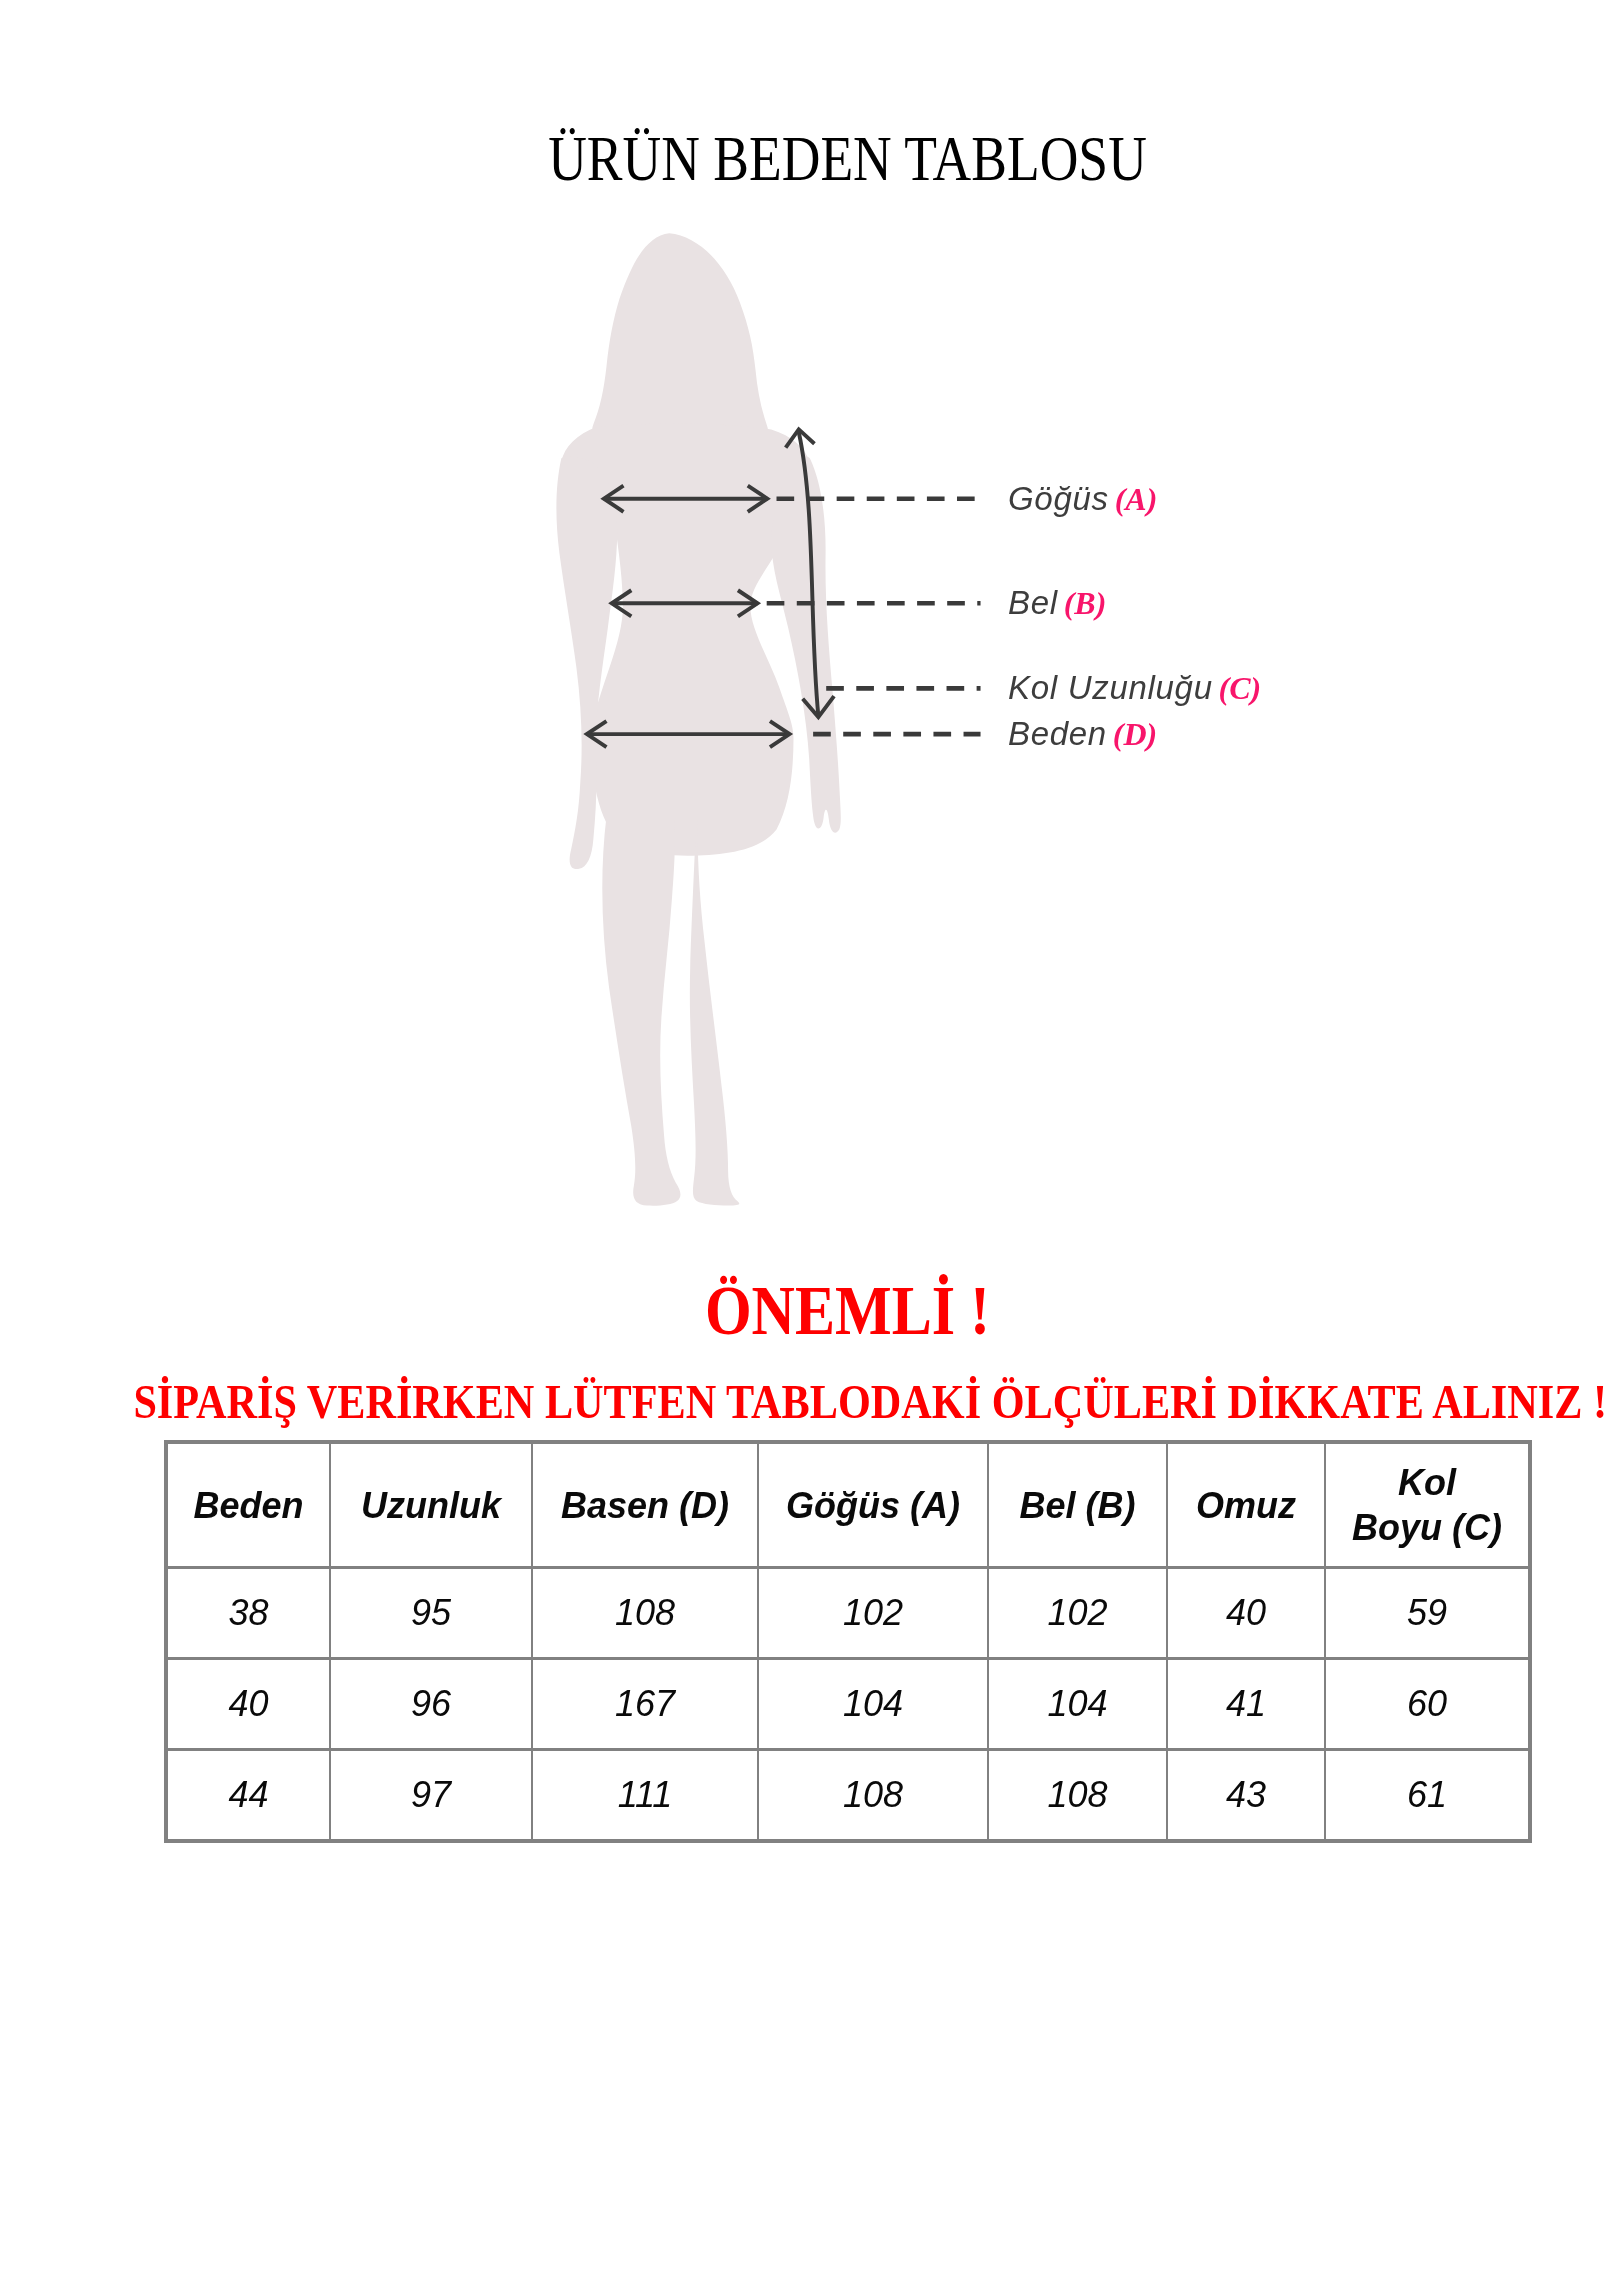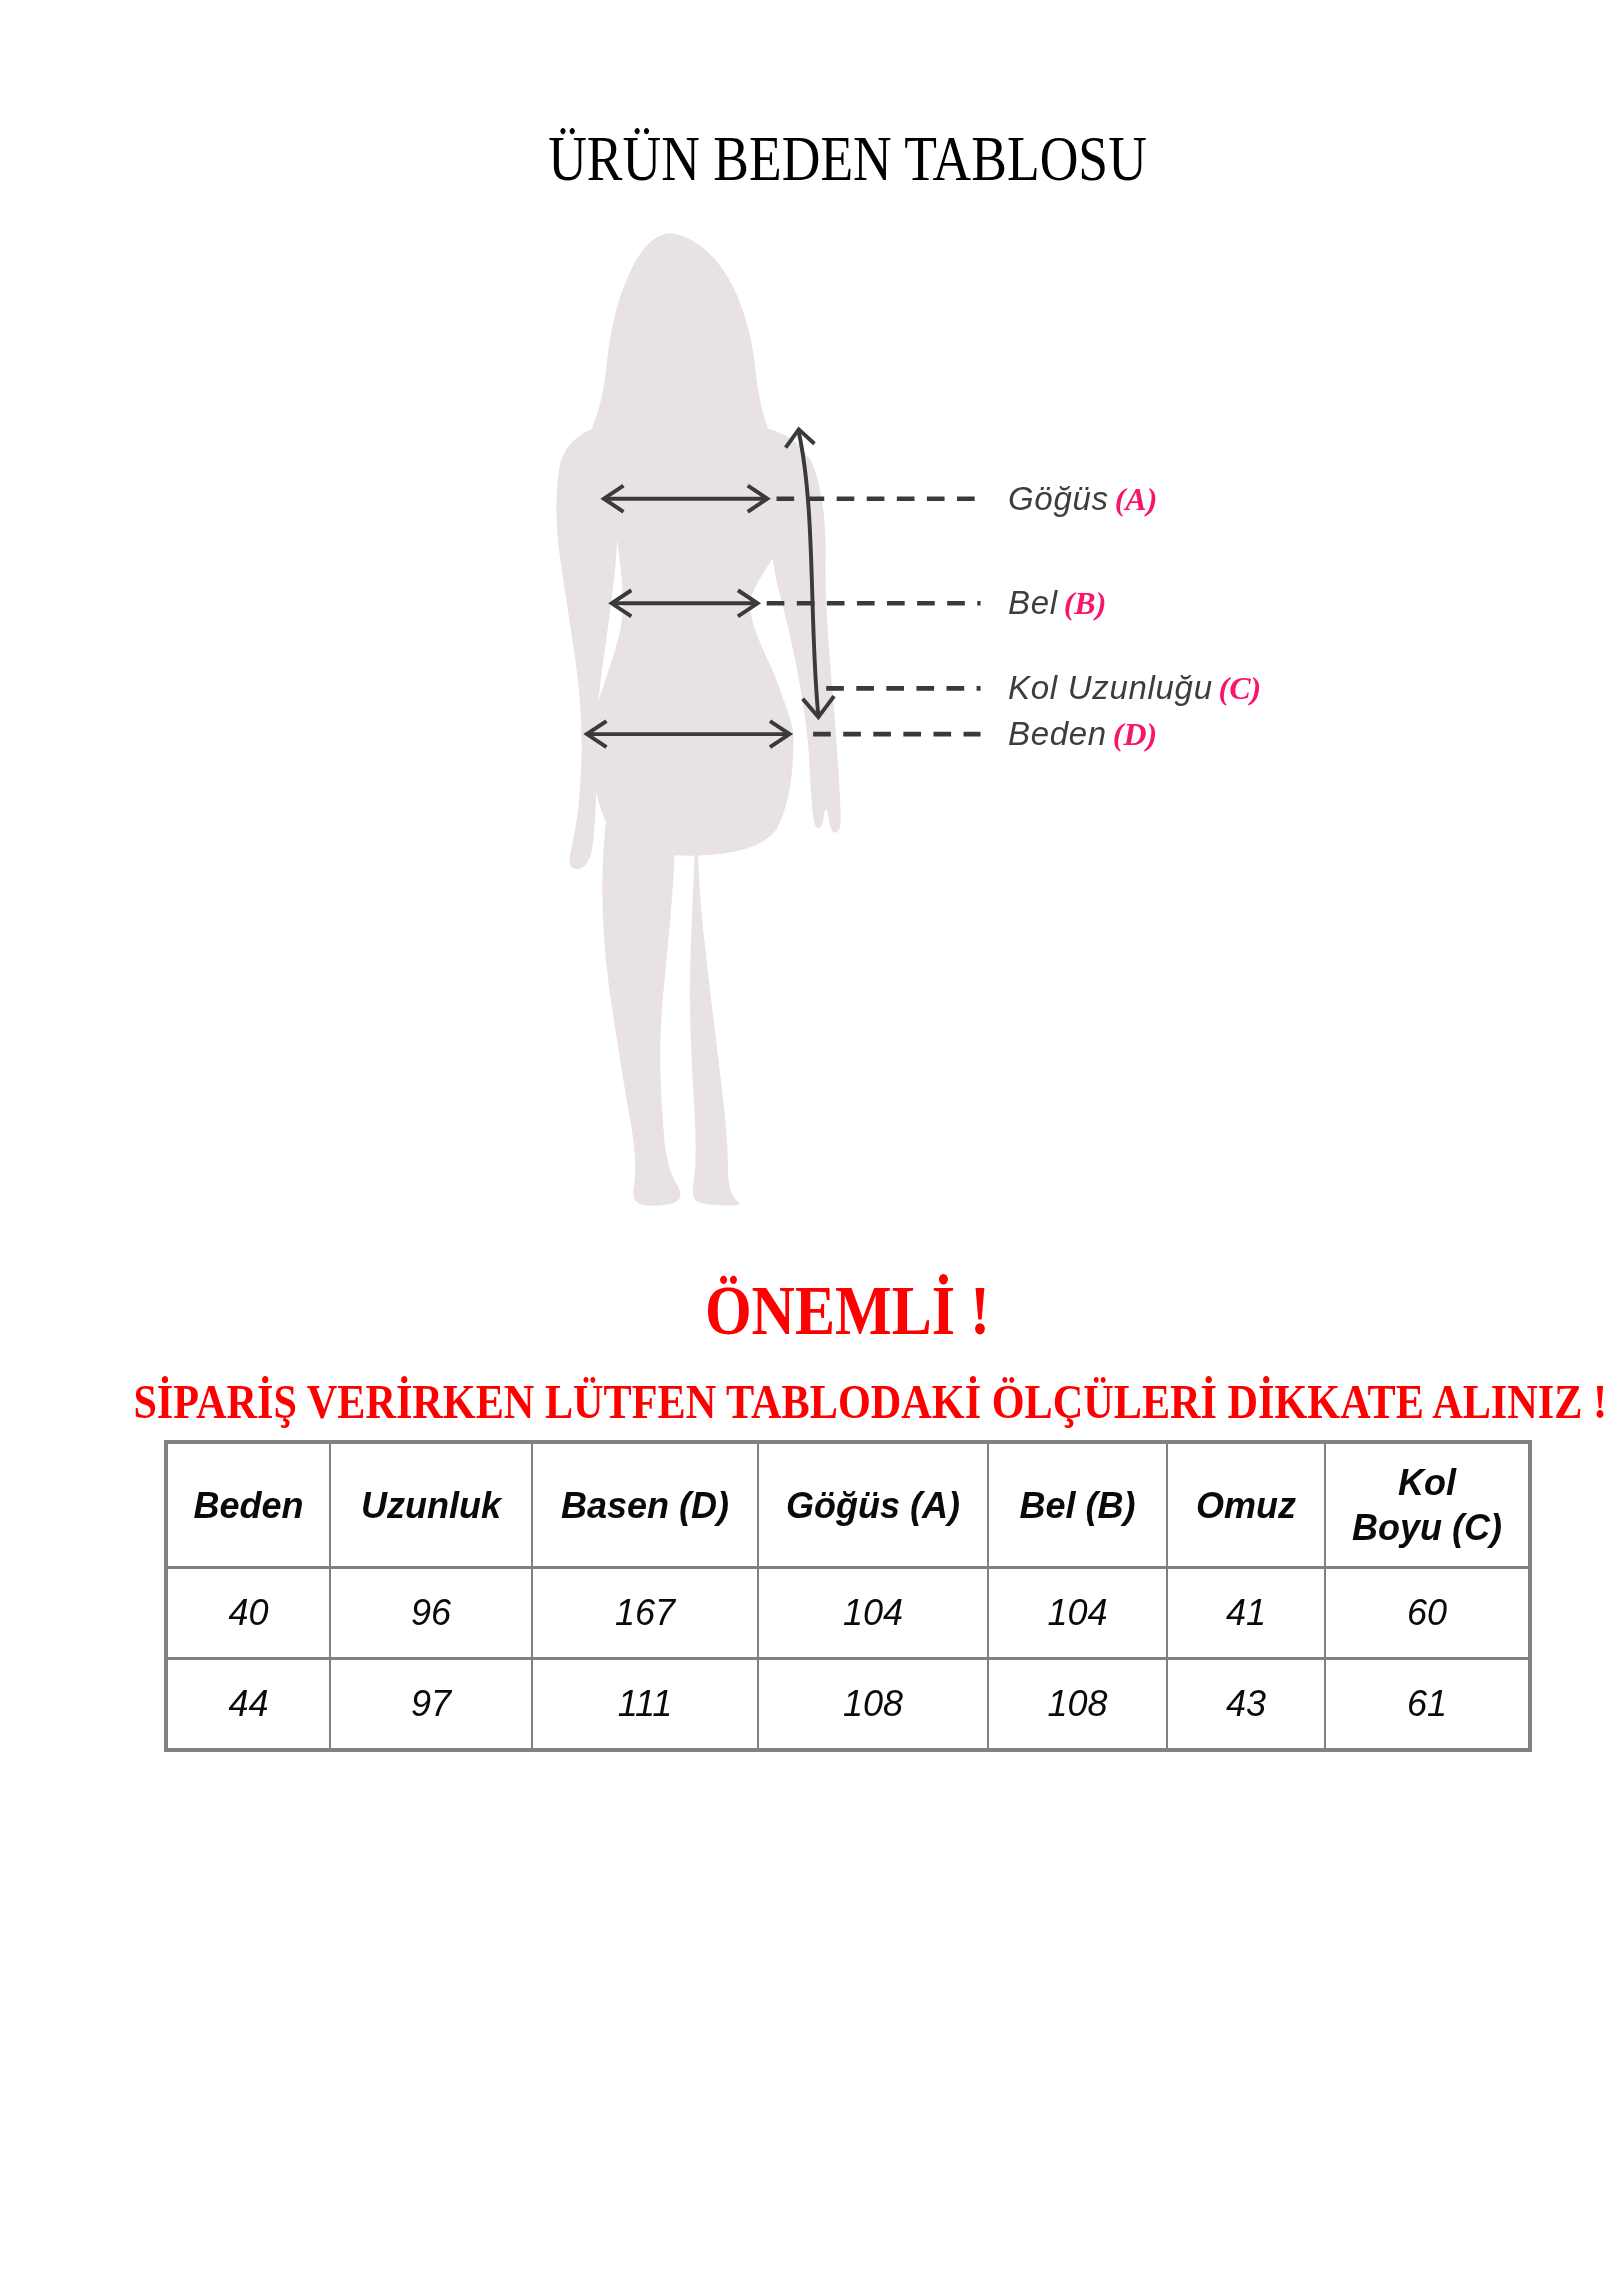--- a/index.html
+++ b/index.html
@@ -262,20 +262,29 @@
         <th>Basen (D)</th>
         <th>Göğüs (A)</th>
         <th>Bel (B)</th>
         <th>Omuz</th>
         <th>Kol
 Boyu (C)</th>
       </tr>
     </thead>
     <tbody>
         <tr>
+          <td>38</td>
+          <td>95</td>
+          <td>108</td>
+          <td>102</td>
+          <td>102</td>
+          <td>40</td>
+          <td>59</td>
+        </tr>
+        <tr>
           <td>40</td>
           <td>96</td>
           <td>167</td>
           <td>104</td>
           <td>104</td>
           <td>41</td>
           <td>60</td>
         </tr>
         <tr>
           <td>44</td>

